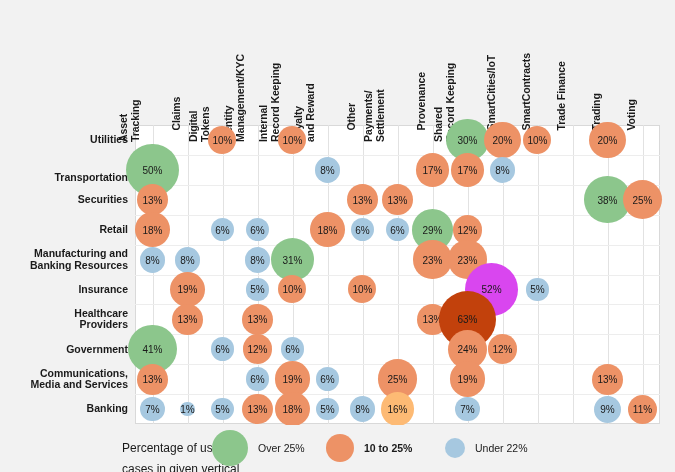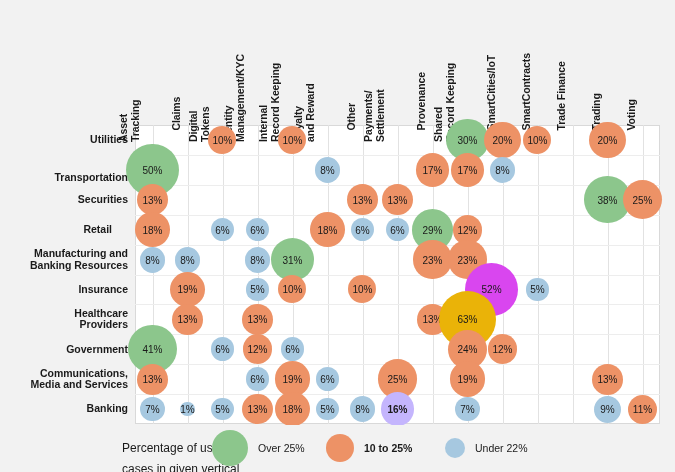--- a/index.html
+++ b/index.html
@@ -142,21 +142,21 @@
       <div class="col-head" style="left: 497px; top: 119px;">SmartCities/IoT</div>
       <div class="col-head" style="left: 532px; top: 119px;">SmartContracts</div>
       <div class="col-head" style="left: 567px; top: 119px;">Trade Finance</div>
       <div class="col-head" style="left: 602px; top: 119px;">Trading</div>
       <div class="col-head" style="left: 637px; top: 119px;">Voting</div>
     </div>
   <div id="row-labels">
       <div class="row-label" style="left: 0px; width: 128px; top: 134.2px;">Utilities</div>
       <div class="row-label" style="left: 0px; width: 128px; top: 164.1px; margin-top: 8px;">Transportation</div>
       <div class="row-label" style="left: 0px; width: 128px; top: 194px;">Securities</div>
-      <div class="row-label" style="left: 0px; width: 112px; top: 223.9px;">Retail</div>
+      <div class="row-label" style="left: 0px; width: 128px; top: 223.9px;">Retail</div>
       <div class="row-label" style="left: 0px; width: 128px; top: 248.05px;">Manufacturing and
 Banking Resources</div>
       <div class="row-label" style="left: 0px; width: 128px; top: 283.7px;">Insurance</div>
       <div class="row-label" style="left: 0px; width: 128px; top: 307.85px;">Healthcare
 Providers</div>
       <div class="row-label" style="left: 0px; width: 128px; top: 343.5px;">Government</div>
       <div class="row-label" style="left: 0px; width: 128px; top: 367.65px;">Communications,
 Media and Services</div>
       <div class="row-label" style="left: 0px; width: 128px; top: 403.3px;">Banking</div>
     </div>
@@ -271,21 +271,21 @@
       </div>
       <div class="bubble" style="left: 172.123px; top: 303.973px; width: 30.7544px; height: 30.7544px; background: rgb(237, 146, 102);">
         <span class="lbl">13%</span>
       </div>
       <div class="bubble" style="left: 242.123px; top: 303.973px; width: 30.7544px; height: 30.7544px; background: rgb(237, 146, 102);">
         <span class="lbl">13%</span>
       </div>
       <div class="bubble" style="left: 417.123px; top: 303.973px; width: 30.7544px; height: 30.7544px; background: rgb(237, 146, 102);">
         <span class="lbl">13%</span>
       </div>
-      <div class="bubble" style="left: 438.695px; top: 290.545px; width: 57.611px; height: 57.611px; background: #eab308; text-align: center;">
+      <div class="bubble" style="left: 438.695px; top: 290.545px; width: 57.611px; height: 57.611px; background: #c2410c; text-align: center;">
         <span class="lbl">63%</span>
       </div>
       <div class="bubble" style="left: 128.45px; top: 325.2px; width: 48.0994px; height: 48.0994px; background: rgb(140, 198, 140);">
         <span class="lbl">41%</span>
       </div>
       <div class="bubble" style="left: 210.707px; top: 337.457px; width: 23.5868px; height: 23.5868px; background: rgb(166, 200, 224);">
         <span class="lbl">6%</span>
       </div>
       <div class="bubble" style="left: 242.561px; top: 334.311px; width: 29.8774px; height: 29.8774px; background: rgb(237, 146, 102);">
         <span class="lbl">12%</span>
@@ -334,21 +334,21 @@
       </div>
       <div class="bubble" style="left: 275.148px; top: 391.698px; width: 34.7044px; height: 34.7044px; background: rgb(237, 146, 102);">
         <span class="lbl">18%</span>
       </div>
       <div class="bubble" style="left: 316.368px; top: 397.918px; width: 22.2636px; height: 22.2636px; background: rgb(166, 200, 224);">
         <span class="lbl">5%</span>
       </div>
       <div class="bubble" style="left: 349.532px; top: 396.082px; width: 25.9362px; height: 25.9362px; background: rgb(166, 200, 224);">
         <span class="lbl">8%</span>
       </div>
-      <div class="bubble" style="left: 380.9px; top: 392.45px; width: 33.2px; height: 33.2px; background: #c4b5fd; font-weight: bold;">
+      <div class="bubble" style="left: 380.9px; top: 392.45px; width: 33.2px; height: 33.2px; background: #fdba74;">
         <span class="lbl">16%</span>
       </div>
       <div class="bubble" style="left: 455.098px; top: 396.648px; width: 24.8037px; height: 24.8037px; background: rgb(166, 200, 224);">
         <span class="lbl">7%</span>
       </div>
       <div class="bubble" style="left: 594px; top: 395.55px; width: 27px; height: 27px; background: rgb(166, 200, 224);">
         <span class="lbl">9%</span>
       </div>
       <div class="bubble" style="left: 628.018px; top: 394.568px; width: 28.9631px; height: 28.9631px; background: rgb(237, 146, 102);">
         <span class="lbl">11%</span>

